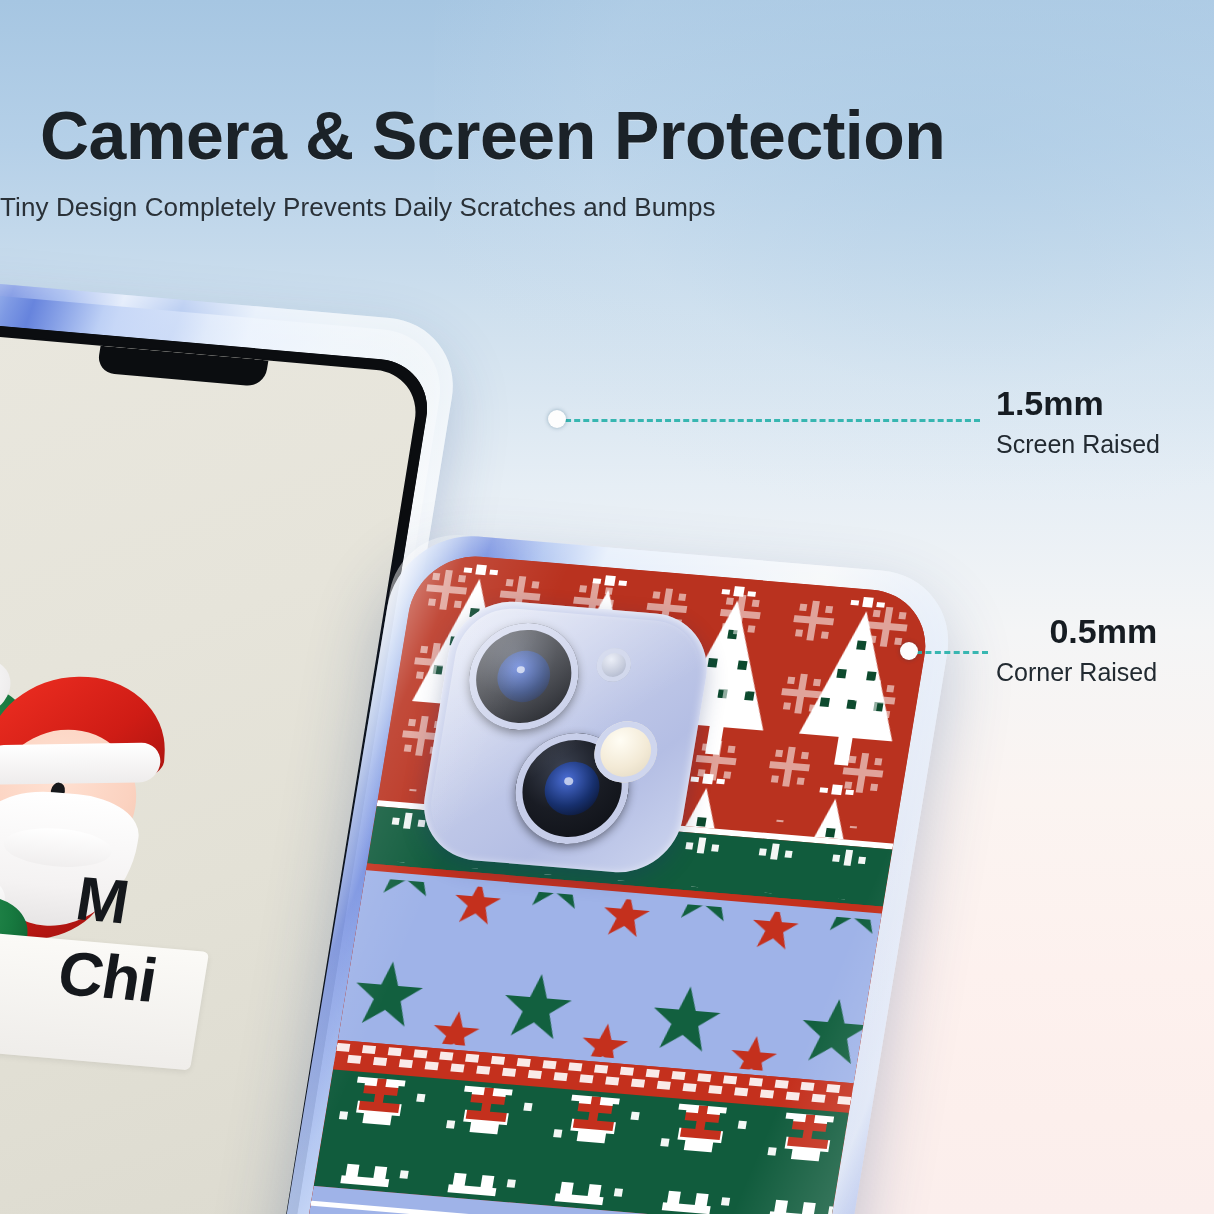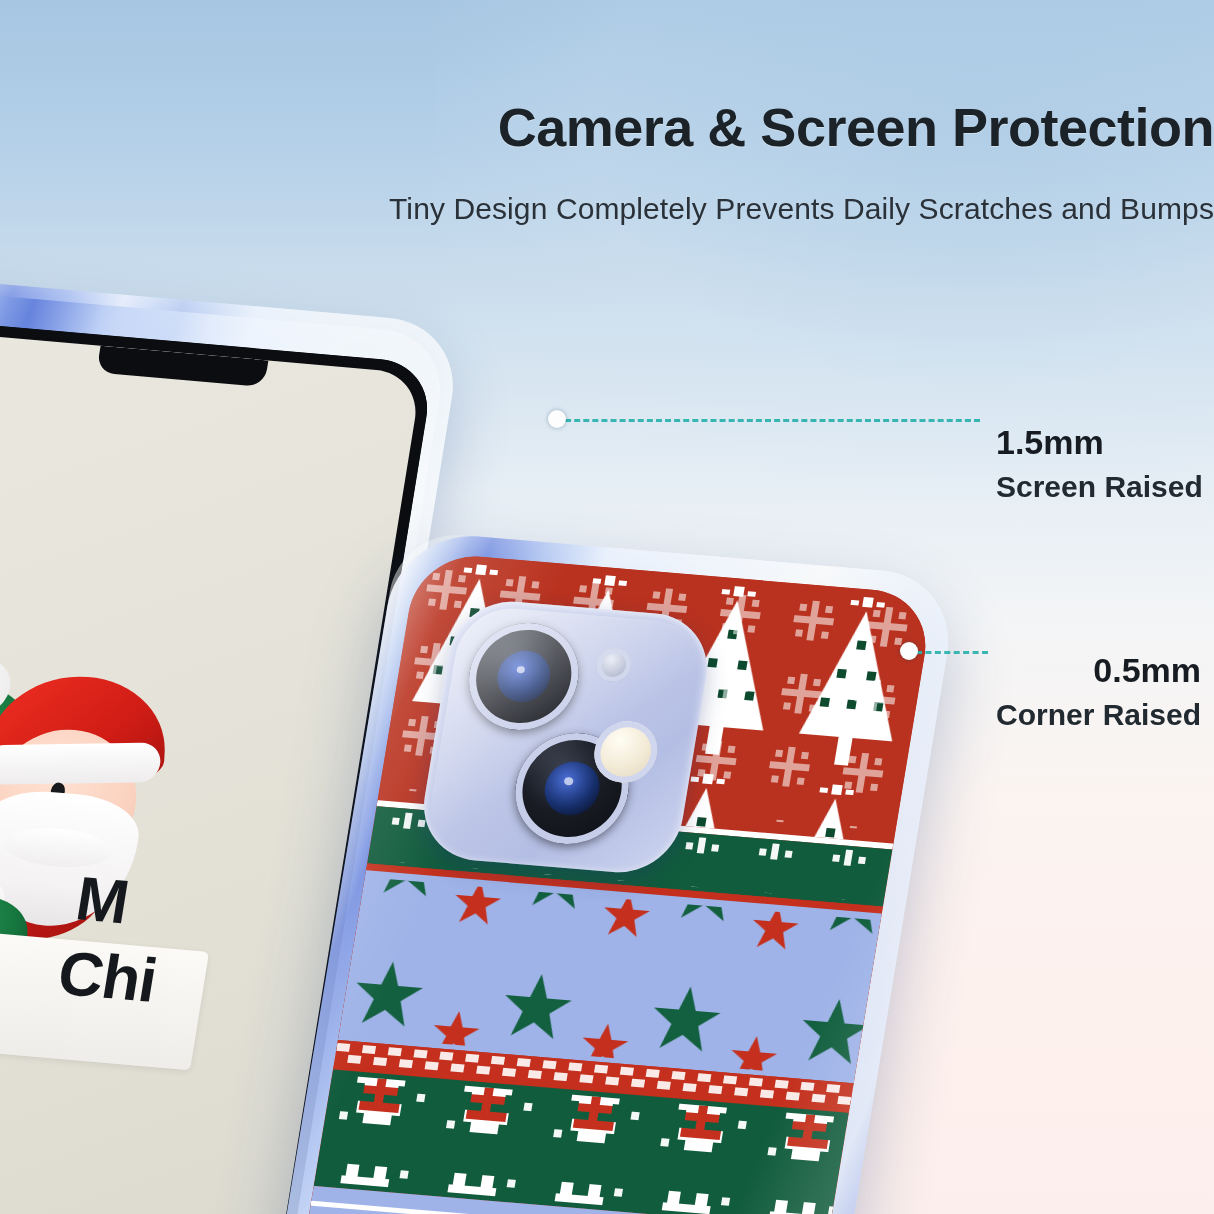--- a/index.html
+++ b/index.html
@@ -30,34 +30,34 @@
     pointer-events:none;
   }
   .bg-cool{
     position:absolute;right:-120px;top:-120px;width:900px;height:620px;
     background:radial-gradient(ellipse at 60% 40%, rgba(176,206,230,.55) 0%, rgba(210,228,242,.2) 50%, rgba(255,255,255,0) 75%);
     pointer-events:none;
   }
 
   
   .title{
-    position:absolute;left:0;right:0;top:96px;text-align:right;
-    font-size:54px;font-weight:bold;letter-spacing:-.5px;color:#1b2228;
+    position:absolute;left:0;right:0;top:96px;text-align:left;
+    font-size:68px;font-weight:bold;letter-spacing:-.5px;color:#1b2228;
     text-shadow:0 1px 0 rgba(255,255,255,.35);
     margin-left:40px;
   }
   .subtitle{
-    position:absolute;left:0;right:0;top:192px;text-align:right;
-    font-size:30px;font-weight:400;color:#2a3138;letter-spacing:.1px;
-  }
-
-  
-  .callout{position:absolute;margin-top:39px;}
+    position:absolute;left:0;right:0;top:192px;text-align:left;
+    font-size:26px;font-weight:400;color:#2a3138;letter-spacing:.1px;
+  }
+
+  
+  .callout{position:absolute;}
   .callout .val{font-size:34px;font-weight:bold;color:#161c22;line-height:1.05;}
-  .callout .cap{font-size:30px;font-weight:700;color:#222a31;line-height:1.3;margin-top:6px;}
+  .callout .cap{font-size:25px;font-weight:400;color:#222a31;line-height:1.3;margin-top:6px;}
 
   .leader{
     position:absolute;height:0;border-top:3px dashed #2fb4ae;opacity:.95;
   }
   .dot{
     position:absolute;width:18px;height:18px;border-radius:50%;
     background:#fdfdfd;box-shadow:0 0 4px rgba(0,60,90,.35);
   }
 
   

